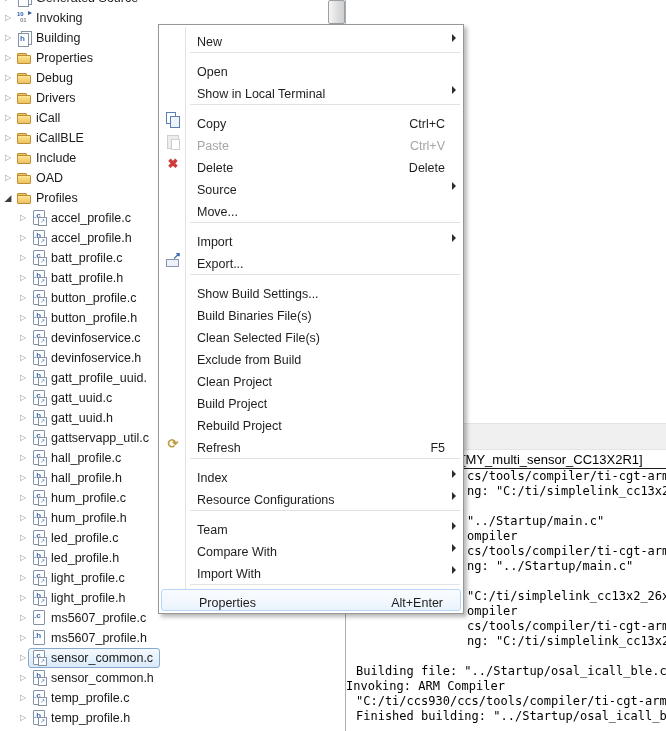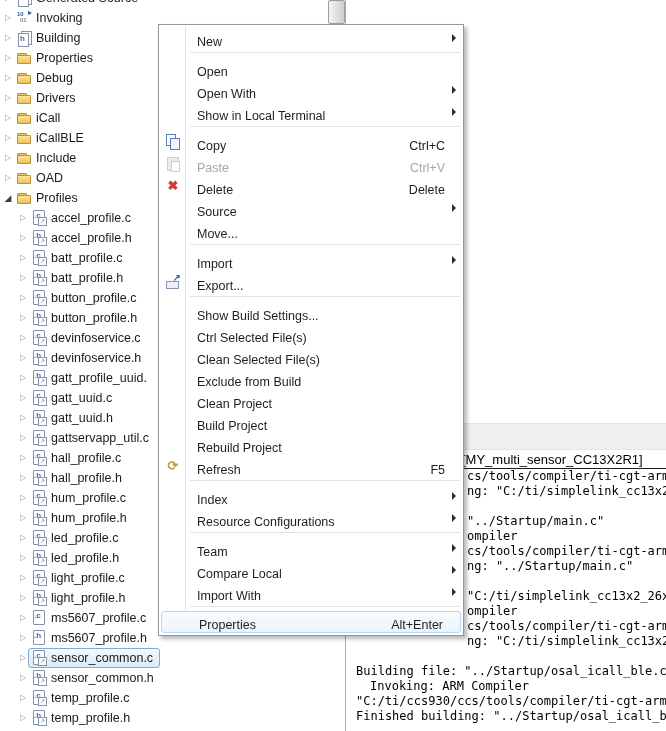--- a/index.html
+++ b/index.html
@@ -481,41 +481,37 @@
         <div class="console-line" style="top: 529px; left: 121px;">ompiler</div>
         <div class="console-line" style="top: 544px; left: 121px;">cs/tools/compiler/ti-cgt-arm_</div>
         <div class="console-line" style="top: 559px; left: 121px;">ng: "../Startup/main.c"</div>
         <div class="console-line" style="top: 574px; left: 121px;"></div>
         <div class="console-line" style="top: 589px; left: 121px;">"C:/ti/simplelink_cc13x2_26x2</div>
         <div class="console-line" style="top: 604px; left: 121px;">ompiler</div>
         <div class="console-line" style="top: 619px; left: 121px;">cs/tools/compiler/ti-cgt-arm_</div>
         <div class="console-line" style="top: 634px; left: 121px;">ng: "C:/ti/simplelink_cc13x2_</div>
         <div class="console-line" style="top: 649px; left: 121px;"></div>
         <div class="console-line" style="top: 664px; left: 10px;">Building file: "../Startup/osal_icall_ble.c"</div>
-        <div class="console-line" style="top: 679px; left: 24px;">Invoking: ARM Compiler</div>
+        <div class="console-line" style="top: 679px; left: 0;">Invoking: ARM Compiler</div>
         <div class="console-line" style="top: 694px; left: 10px;">"C:/ti/ccs930/ccs/tools/compiler/ti-cgt-arm_</div>
         <div class="console-line" style="top: 709px; left: 10px;">Finished building: "../Startup/osal_icall_bl</div>
       </div>
   </div>
 
   <div class="context-menu" id="menu">
     <div class="gutter-line"></div>
   <div class="menu-item">
         <span class="mlabel">New</span>
         <span class="sub-arrow"></span>
       </div>
       <div class="menu-sep"></div>
       <div class="menu-item">
         <span class="mlabel">Open</span>
       </div>
       <div class="menu-item">
-        <span class="mlabel">Open With</span>
-        <span class="sub-arrow"></span>
-      </div>
-      <div class="menu-item">
         <span class="mlabel">Show in Local Terminal</span>
         <span class="sub-arrow"></span>
       </div>
       <div class="menu-sep"></div>
       <div class="menu-item">
         <span class="mi mi-copy"></span>
         <span class="mlabel">Copy</span>
         <span class="maccel">Ctrl+C</span>
       </div>
       <div class="menu-item disabled">
@@ -544,21 +540,21 @@
         <span class="mi mi-export">
           <span class="arr">↗</span>
         </span>
         <span class="mlabel">Export...</span>
       </div>
       <div class="menu-sep"></div>
       <div class="menu-item">
         <span class="mlabel">Show Build Settings...</span>
       </div>
       <div class="menu-item">
-        <span class="mlabel">Ctrl Selected File(s)</span>
+        <span class="mlabel">Build Binaries File(s)</span>
       </div>
       <div class="menu-item">
         <span class="mlabel">Clean Selected File(s)</span>
       </div>
       <div class="menu-item">
         <span class="mlabel">Exclude from Build</span>
       </div>
       <div class="menu-item">
         <span class="mlabel">Clean Project</span>
       </div>
@@ -581,21 +577,21 @@
       <div class="menu-item">
         <span class="mlabel">Resource Configurations</span>
         <span class="sub-arrow"></span>
       </div>
       <div class="menu-sep"></div>
       <div class="menu-item">
         <span class="mlabel">Team</span>
         <span class="sub-arrow"></span>
       </div>
       <div class="menu-item">
-        <span class="mlabel">Compare Local</span>
+        <span class="mlabel">Compare With</span>
         <span class="sub-arrow"></span>
       </div>
       <div class="menu-item">
         <span class="mlabel">Import With</span>
         <span class="sub-arrow"></span>
       </div>
       <div class="menu-sep"></div>
       <div class="menu-item hilite">
         <span class="mlabel">Properties</span>
         <span class="maccel">Alt+Enter</span>

